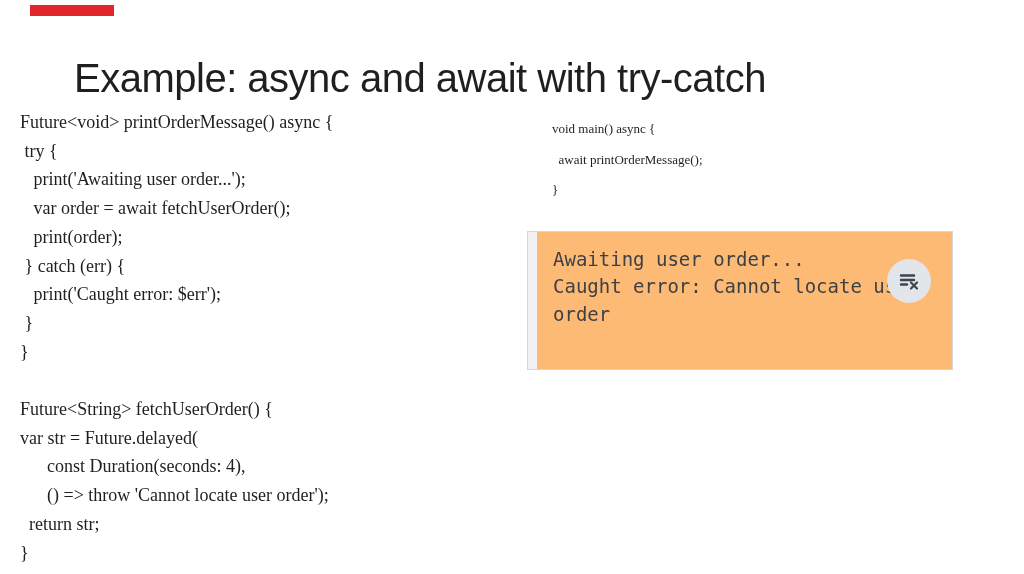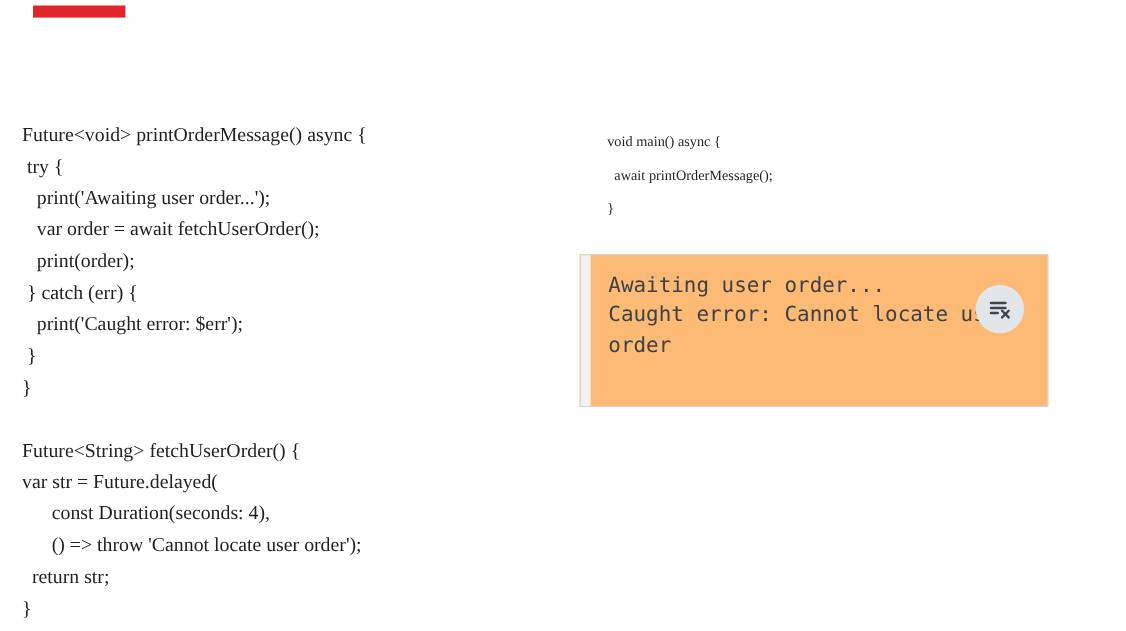--- a/index.html
+++ b/index.html
@@ -84,20 +84,21 @@
   }
   .clear-console-btn svg { display: block; }
 </style>
 </head>
 <body>
 
 <div class="slide">
 
   <div class="red-bar"></div>
 
+  <h1 class="slide-title">Example: async and await with try-catch</h1>
 
   <pre class="code code-left">Future&lt;void&gt; printOrderMessage() async {
  try {
    print('Awaiting user order...');
    var order = await fetchUserOrder();
    print(order);
  } catch (err) {
    print('Caught error: $err');
  }
 }

